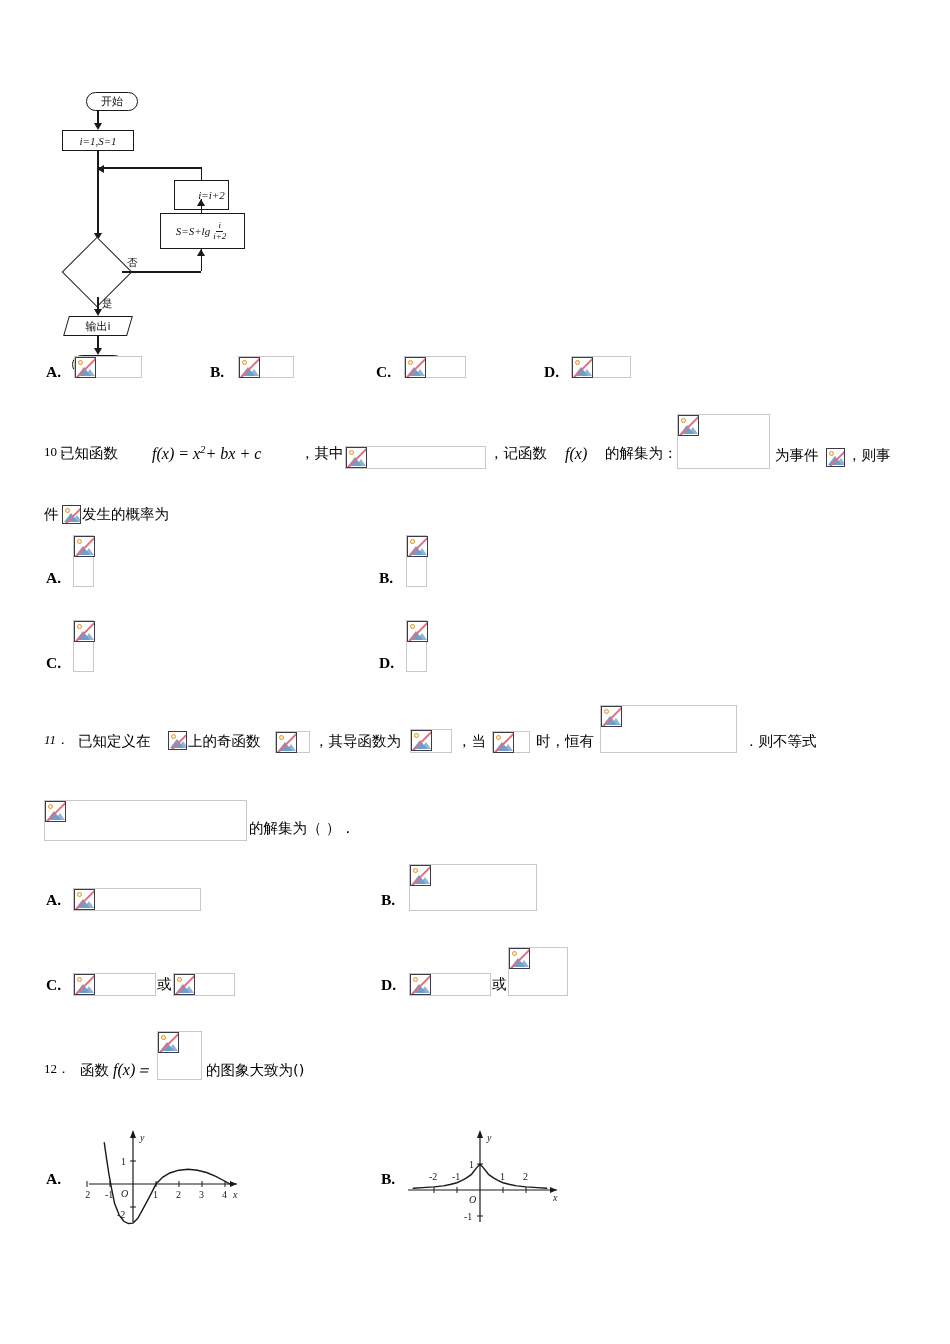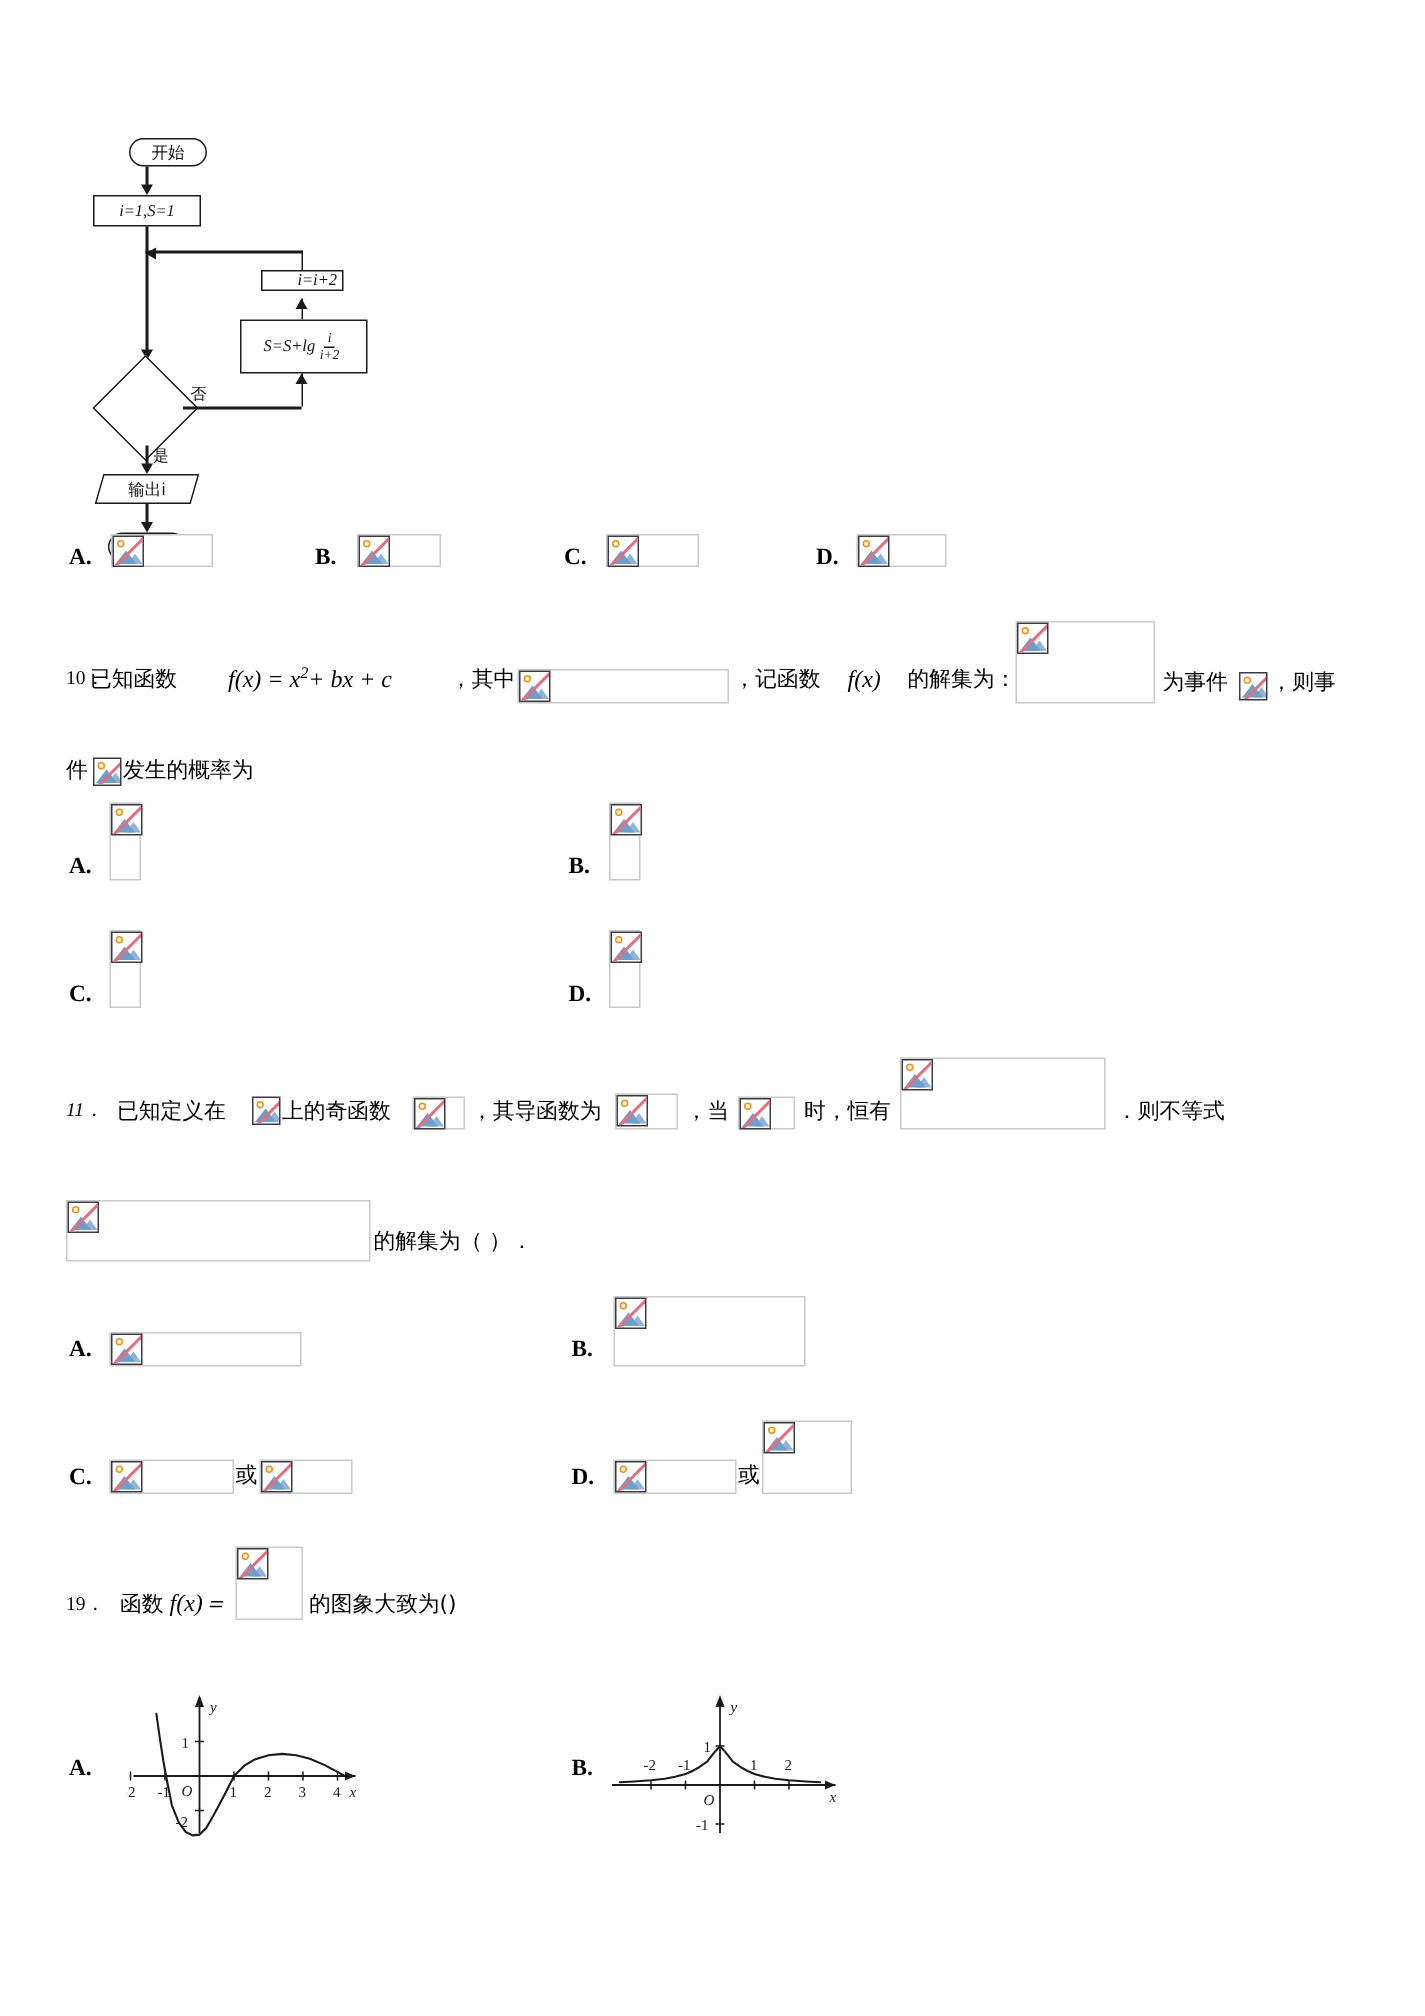--- a/index.html
+++ b/index.html
@@ -197,21 +197,21 @@
       <span class="mathi">i=1,S=1</span>
     </div>
 
     <div class="fc-line" style="left:47px; top:61px; width:1.6px; height:86px;"></div>
     <div class="fc-arrow" style="left:43.5px; top:143px;"></div>
 
     <div class="fc-line" style="left:47px; top:77px; width:105px; height:1.6px;"></div>
     <div class="fc-arrow left" style="left:47px; top:74.5px;"></div>
     <div class="fc-line" style="left:150.5px; top:77px; width:1.6px; height:13px;"></div>
 
-    <div class="fc-box" style="left:124px; top:90px; width:55px; height:14px;padding-left:20px;">
+    <div class="fc-box" style="left:124px; top:90px; width:55px; height:30px;padding-left:20px;">
       <span class="mathi">i=i+2</span>
     </div>
     <div class="fc-line" style="left:150.5px; top:109px; width:1.6px; height:14px;"></div>
     <div class="fc-arrow up" style="left:147px; top:109px;"></div>
 
     <div class="fc-box" style="left:110px; top:123px; width:85px; height:36px;">
       <span class="mathi">S=S+lg</span>
         <span class="frac">
           <span class="num mathi">i</span>
           <span class="den mathi">i+2</span>
@@ -483,21 +483,21 @@
   <div class="qtext cjk" style="left:492px; top:977px;">或</div>
   <div class="ph" style="position:absolute; left:508px; top:947px; width:60px; height:49px;">
     <div class="bimg">
       <div class="sun"></div>
         <div class="mtn2"></div>
         <div class="mtn"></div>
         <div class="slash"></div>
     </div>
   </div>
 
-  <div class="qtext" style="left:44px; top:1062px;">19．</div>
+  <div class="qtext" style="left:44px; top:1062px;">12．</div>
   <div class="qtext cjk" style="left:80px; top:1063px;">函数</div>
   <div class="qtext mathi" style="left:113px; top:1062px; font-size:16px;">f(x)＝</div>
   <div class="ph" style="position:absolute; left:157px; top:1031px; width:45px; height:49px;">
     <div class="bimg">
       <div class="sun"></div>
         <div class="mtn2"></div>
         <div class="mtn"></div>
         <div class="slash"></div>
     </div>
   </div>

